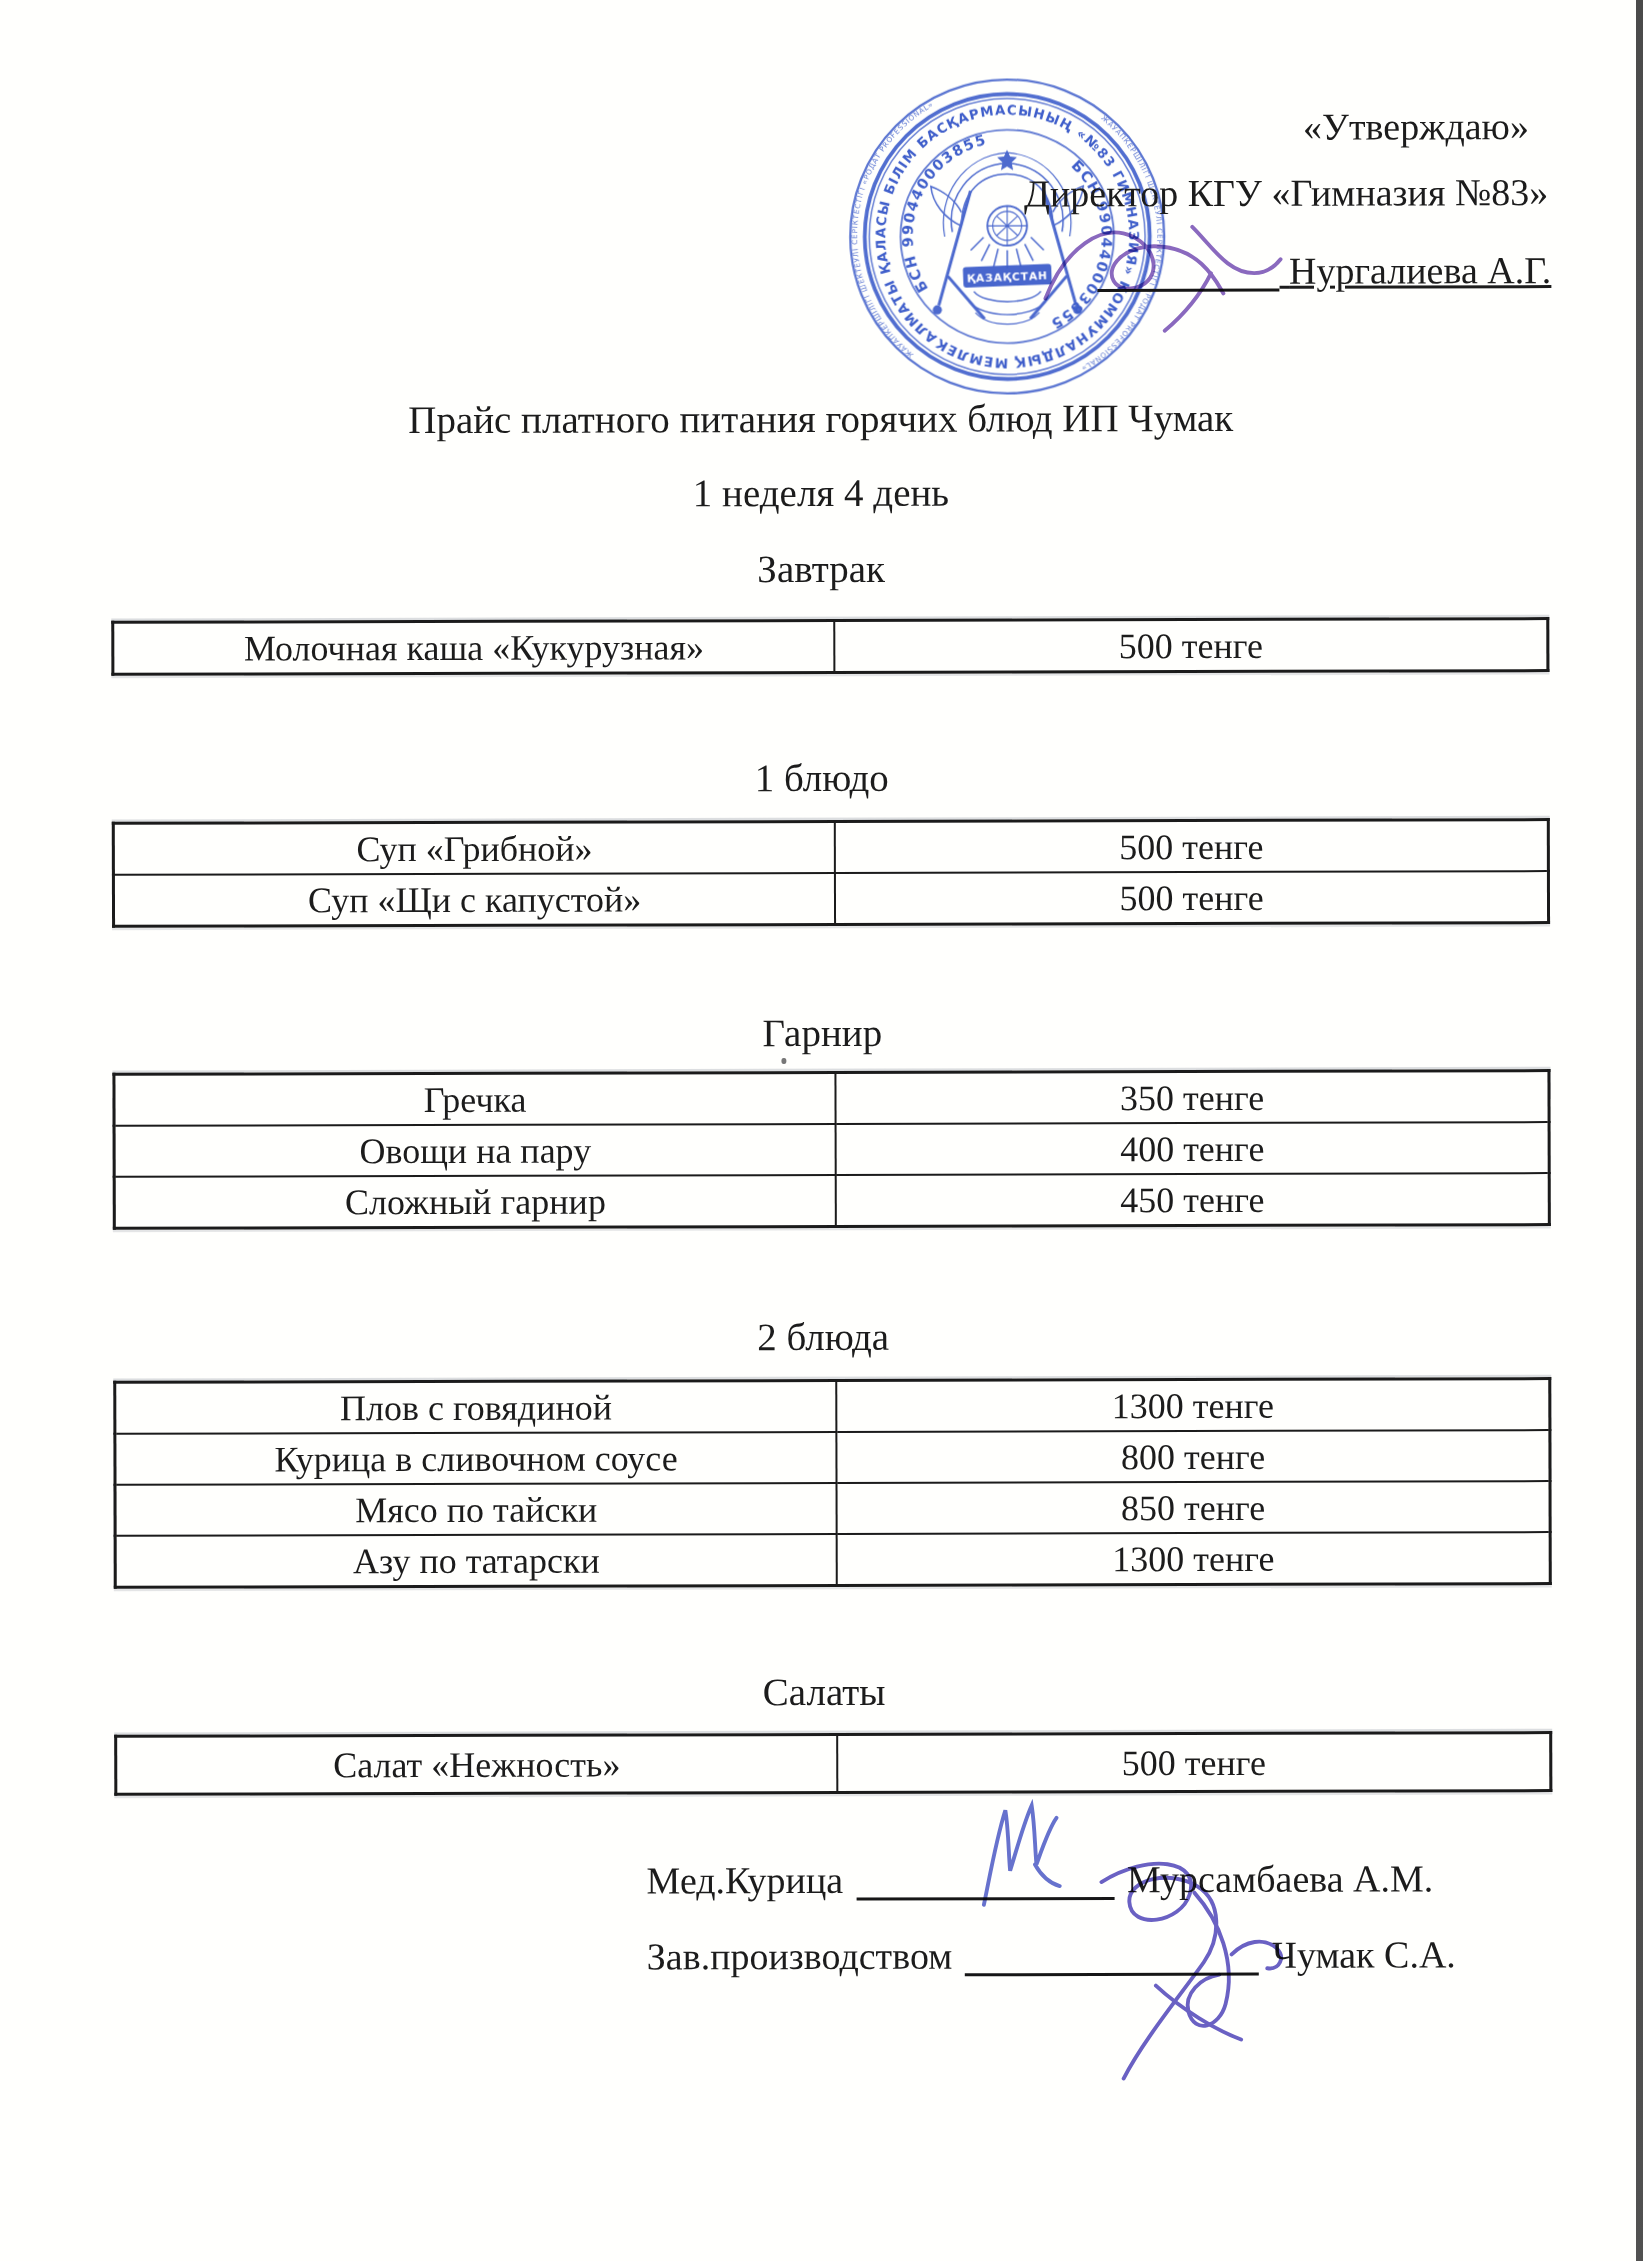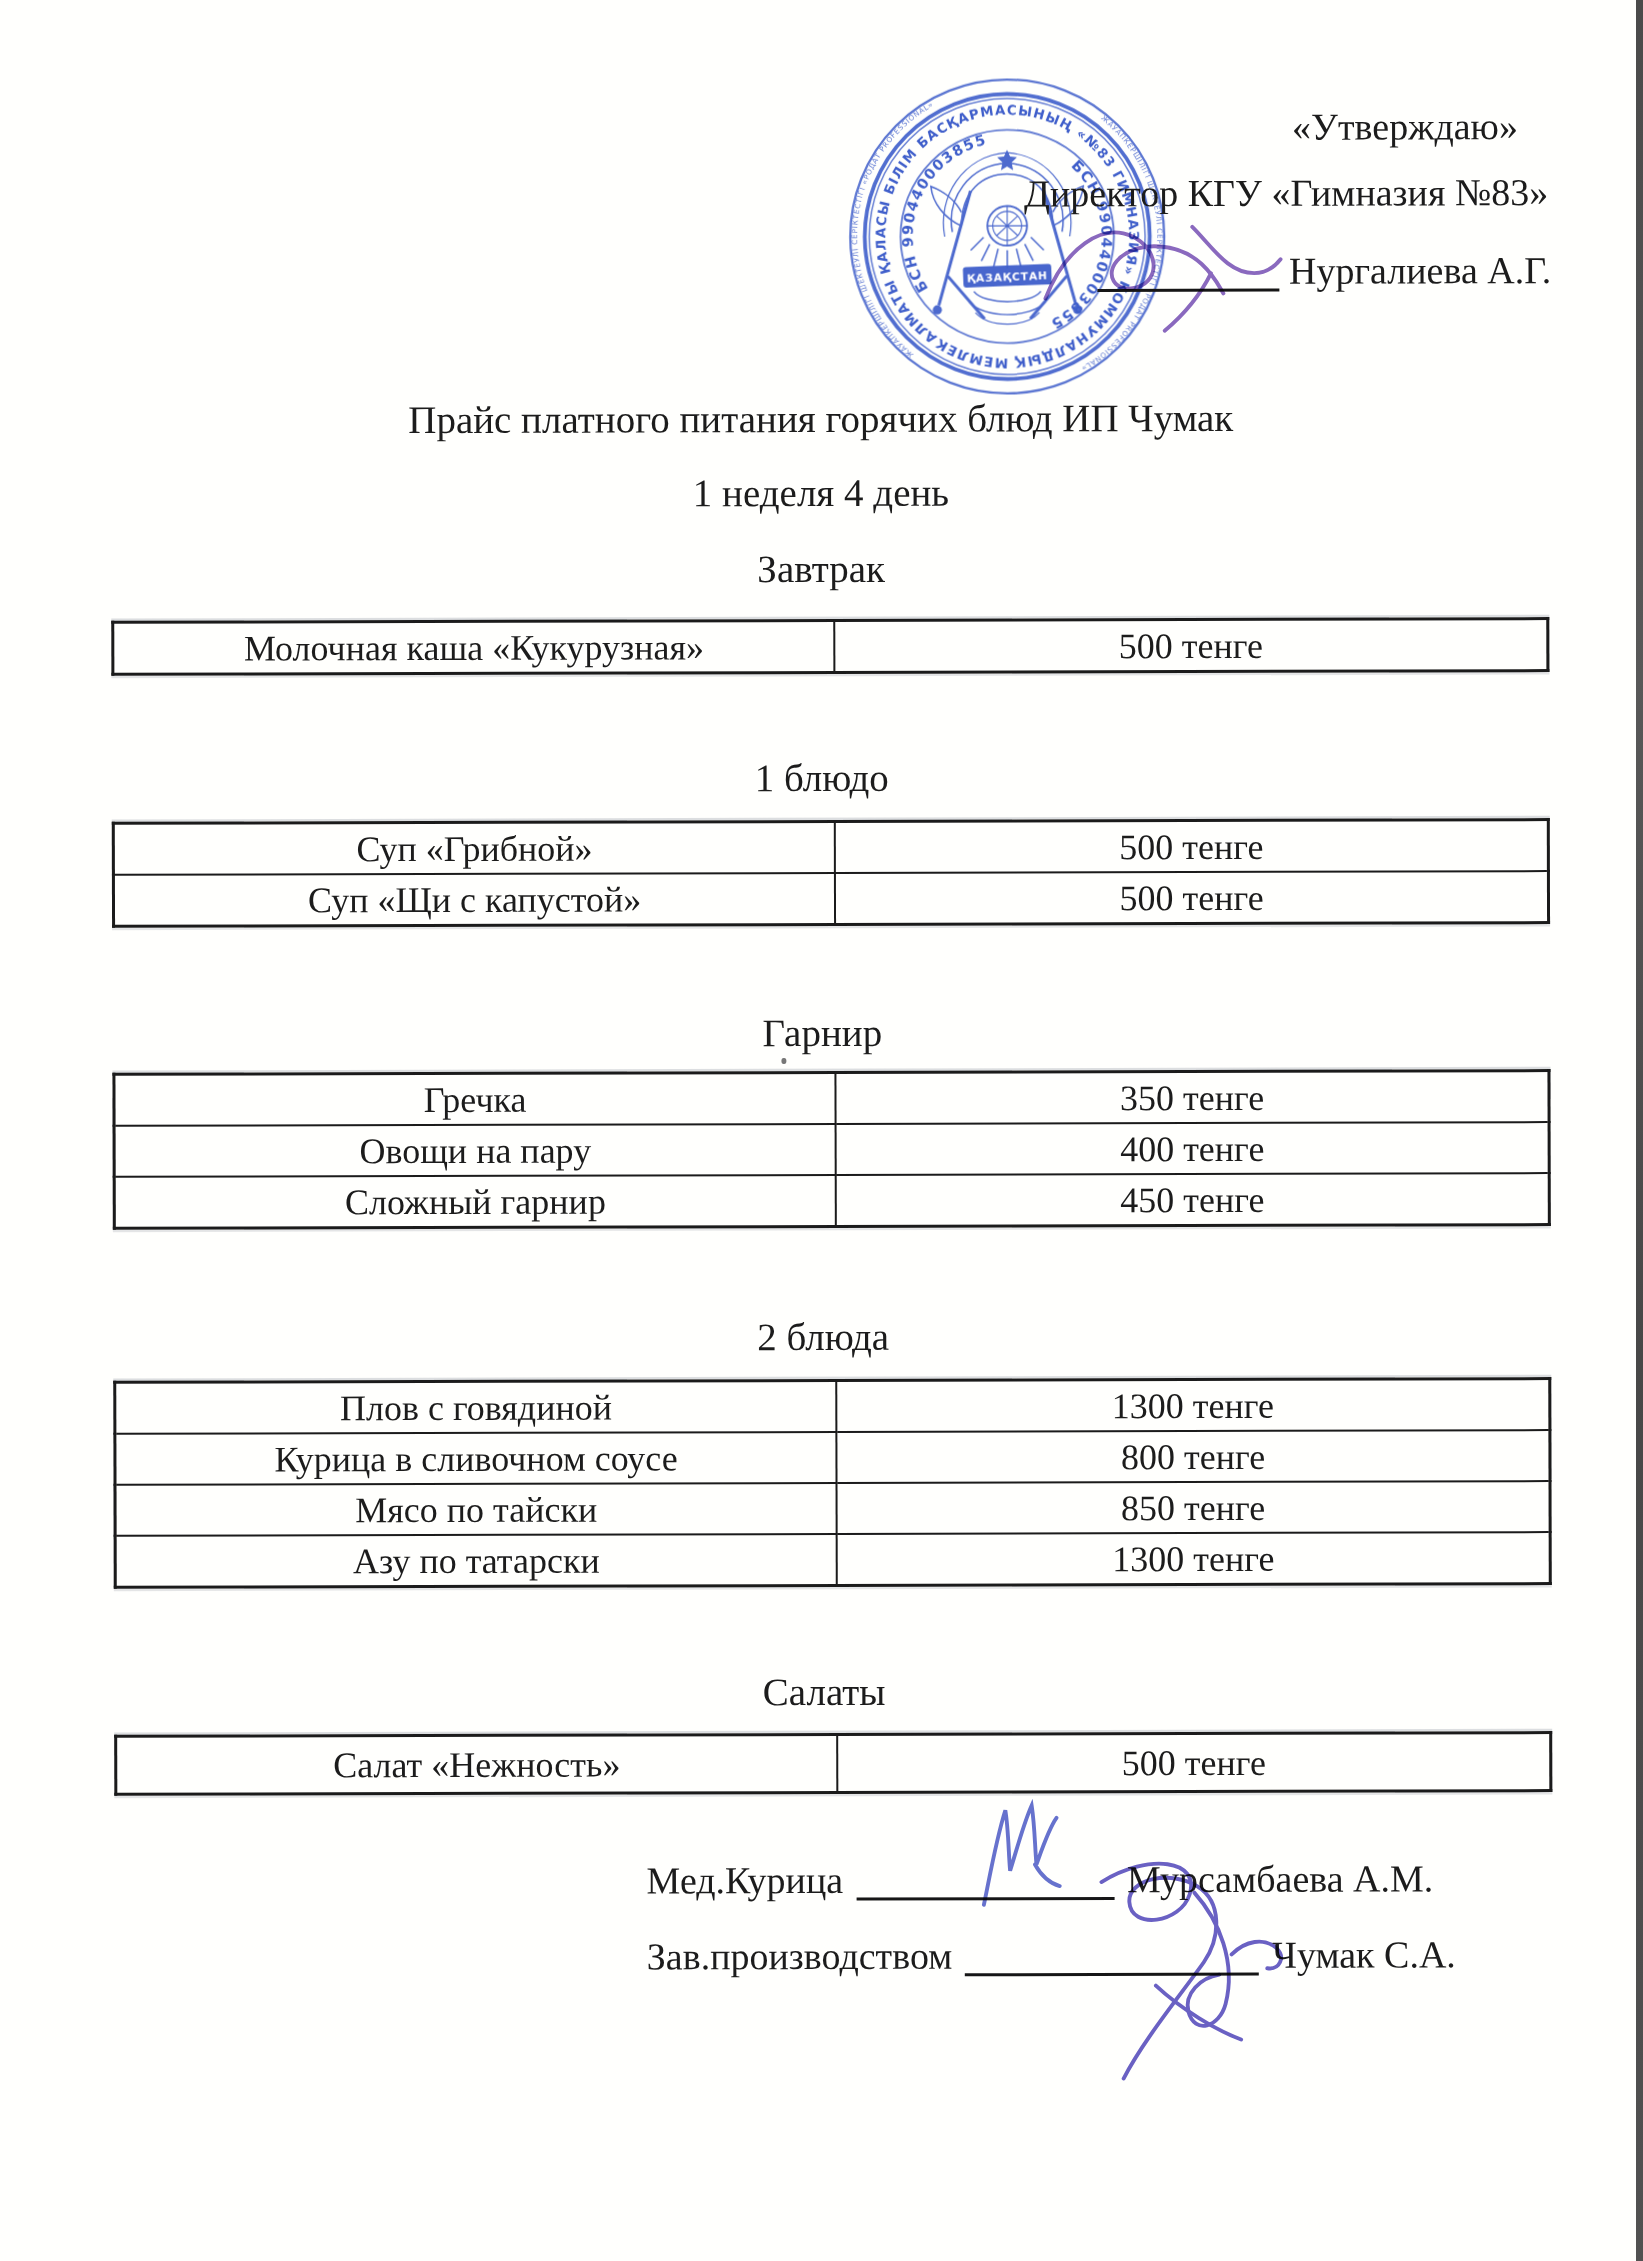--- a/index.html
+++ b/index.html
@@ -111,23 +111,23 @@
           <path d="M160 296 C180 318 240 318 260 296" stroke-width="1.8"></path>
           <path d="M168 310 C186 330 234 330 252 310" stroke-width="1.6"></path>
         </g>
         <g transform="rotate(-2 210 262)">
           <rect x="152" y="248" width="116" height="27" rx="4" fill="#2f51c6" opacity=".95"></rect>
           <text x="210" y="268" text-anchor="middle" fill="#ffffff" font-family="DejaVu Sans, sans-serif" font-size="14" font-weight="bold" letter-spacing="1.2">ҚАЗАҚСТАН</text>
         </g>
       </svg>
     </div>
 
-    <div class="txt approval-line" style="top:107px;right:124px;">«Утверждаю»</div>
+    <div class="txt approval-line" style="top:107px;right:113px;">«Утверждаю»</div>
     <div class="txt approval-line" style="top:173px;right:94px;">Директор КГУ «Гимназия №83»</div>
-    <div class="txt approval-line" style="top:251px;right:91px;">
+    <div class="txt approval-line" style="top:251px;right:91px;text-decoration:underline;">
       <span class="uline" style="width:182px;"></span>
       <span>Нургалиева А.Г.</span>
     </div>
 
     <svg class="sig-svg" style="left:1030px;top:200px;" width="260" height="144" viewBox="0 0 336 186">
       <g fill="none" stroke="#7a55b5" stroke-width="5" stroke-linecap="round" opacity=".88">
         <path d="M22 128 C48 62 96 30 134 48 C168 64 172 104 140 114 C112 122 96 96 118 76 C146 52 196 58 224 84 C240 99 246 112 252 122"></path>
         <path d="M212 36 C238 62 258 96 292 96 C306 96 318 88 326 78"></path>
         <path d="M236 96 C222 124 200 150 176 170"></path>
       </g>

